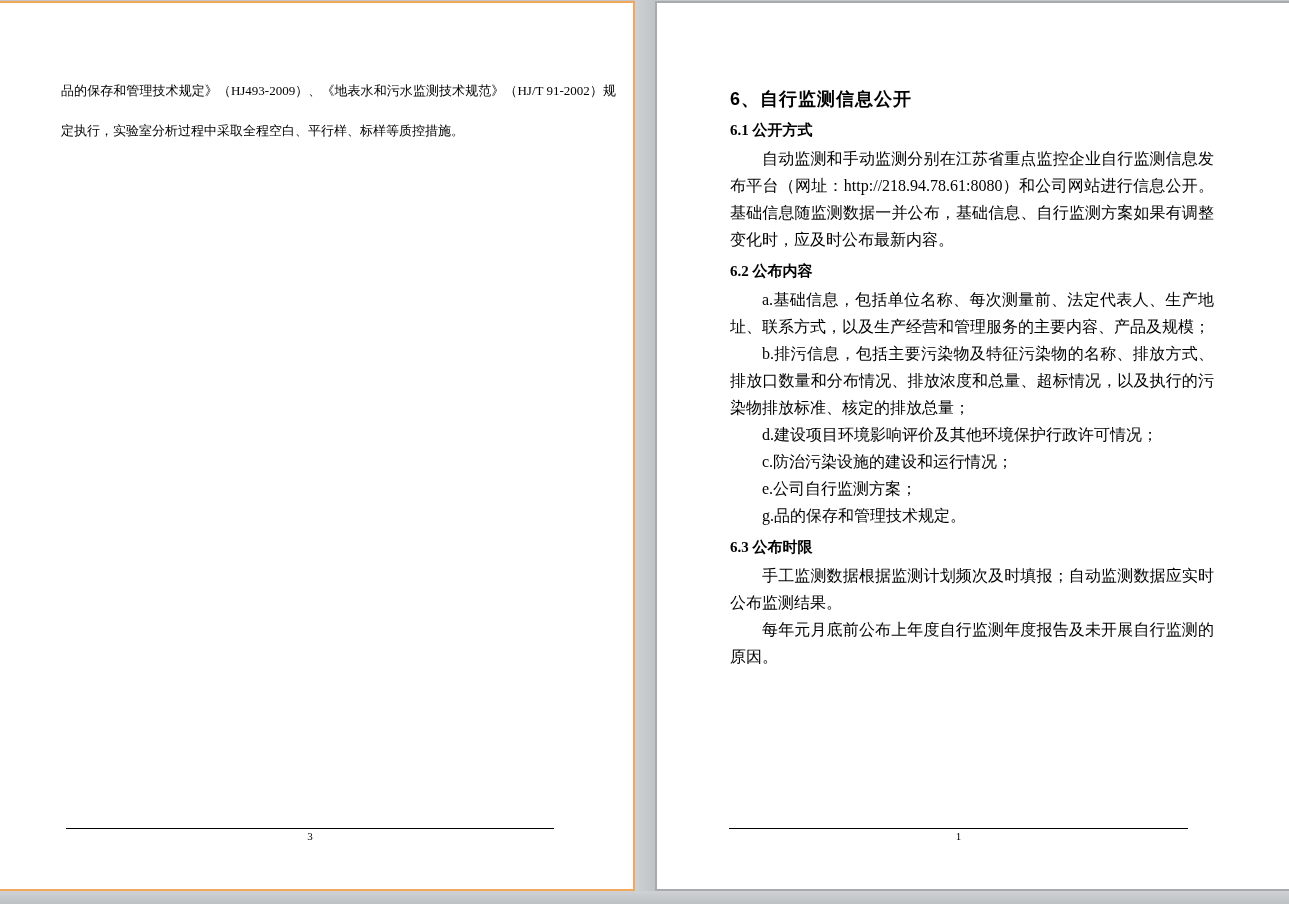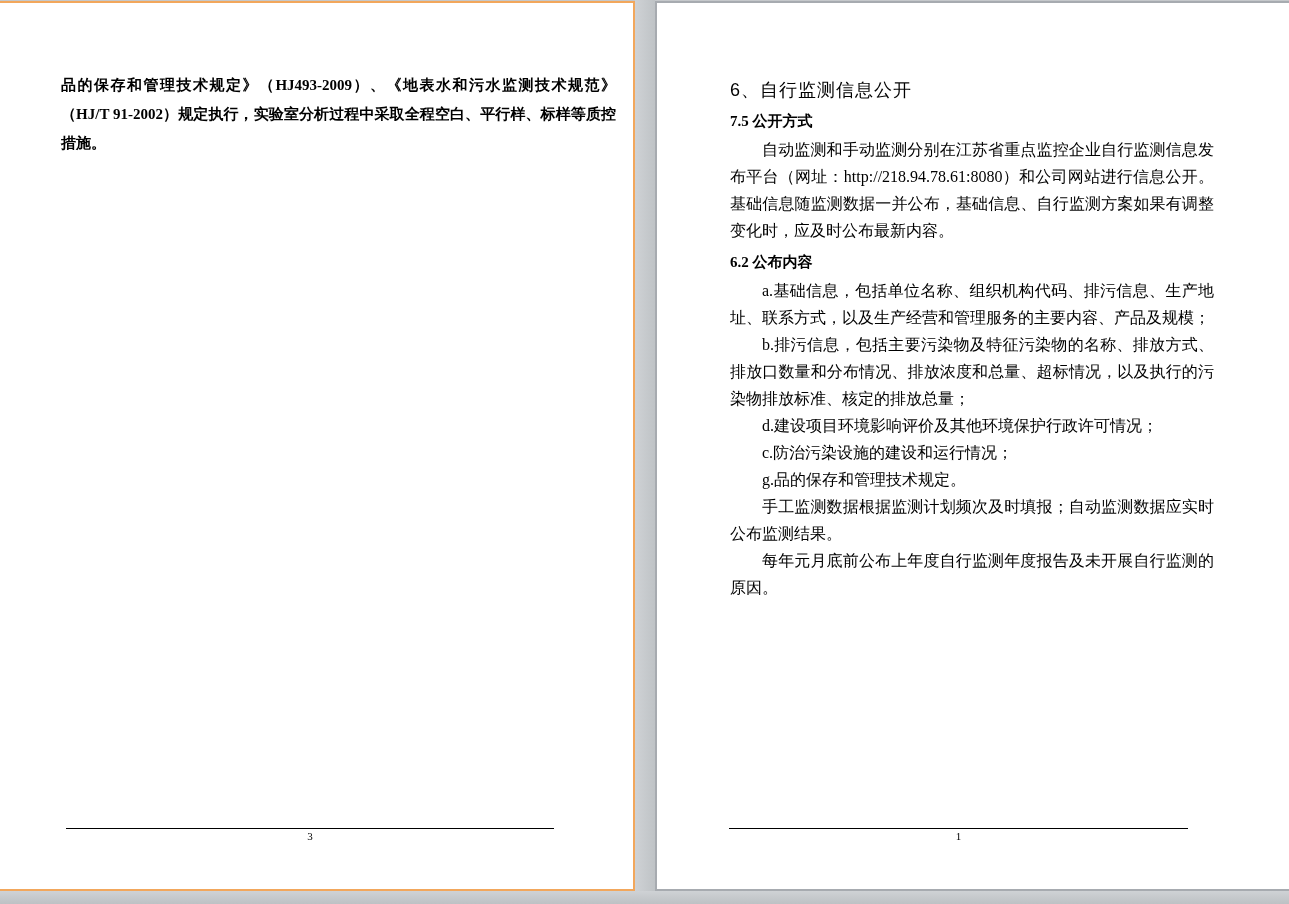--- a/index.html
+++ b/index.html
@@ -18,28 +18,28 @@
     left:-3px;width:638px;
     border:2px solid #f2a75c;border-left:none;
     padding:68px 17px 0 64px;
   }
   .page-right{
     left:655px;width:640px;
     border:2px solid #a7abb0;border-right:none;
     padding:70px 0 0 73px;
   }
   .page-left .body-text{
-    font-size:15px;line-height:29px;text-align:justify;font-weight:bold;
+    font-size:13px;line-height:40px;text-align:justify;
   }
   .page-left p{margin:0;}
   .indent{text-indent:2em;}
   .page-right .content{width:484px;}
   .doc-h1{
     font-family:"Liberation Sans","DejaVu Sans",sans-serif;
-    font-size:18px;font-weight:normal;margin:5px 0 10px 0;letter-spacing:1px;
+    font-size:18px;font-weight:bold;margin:14px 0 10px 0;letter-spacing:1px;
   }
   .doc-h2{
     font-size:15px;font-weight:bold;margin:9px 0 5px 0;
   }
   .page-right p{
     margin:0;font-size:16px;line-height:27px;text-align:justify;
   }
   .footer{
     position:absolute;bottom:46px;
   }
@@ -68,30 +68,32 @@
       <div class="footer-line"></div>
       <div class="footer-num">3</div>
     </div>
   </div>
 
   <div class="page page-right">
     <div class="content">
 
       <div class="doc-h1">6、自行监测信息公开</div>
 
-      <div class="doc-h2">7.5 公开方式</div>
+      <div class="doc-h2">6.1 公开方式</div>
       <p class="indent">自动监测和手动监测分别在江苏省重点监控企业自行监测信息发布平台（网址：http://218.94.78.61:8080）和公司网站进行信息公开。基础信息随监测数据一并公布，基础信息、自行监测方案如果有调整变化时，应及时公布最新内容。</p>
 
       <div class="doc-h2">6.2 公布内容</div>
-      <p class="indent">a.基础信息，包括单位名称、组织机构代码、排污信息、生产地址、联系方式，以及生产经营和管理服务的主要内容、产品及规模；</p>
+      <p class="indent">a.基础信息，包括单位名称、每次测量前、法定代表人、生产地址、联系方式，以及生产经营和管理服务的主要内容、产品及规模；</p>
       <p class="indent">b.排污信息，包括主要污染物及特征污染物的名称、排放方式、排放口数量和分布情况、排放浓度和总量、超标情况，以及执行的污染物排放标准、核定的排放总量；</p>
       <p class="indent">d.建设项目环境影响评价及其他环境保护行政许可情况；</p>
       <p class="indent">c.防治污染设施的建设和运行情况；</p>
+      <p class="indent">e.公司自行监测方案；</p>
       <p class="indent">g.品的保存和管理技术规定。</p>
 
+      <div class="doc-h2">6.3 公布时限</div>
       <p class="indent">手工监测数据根据监测计划频次及时填报；自动监测数据应实时公布监测结果。</p>
       <p class="indent">每年元月底前公布上年度自行监测年度报告及未开展自行监测的原因。</p>
 
     </div>
     <div class="footer">
       <div class="footer-line"></div>
       <div class="footer-num">1</div>
     </div>
   </div>
 

